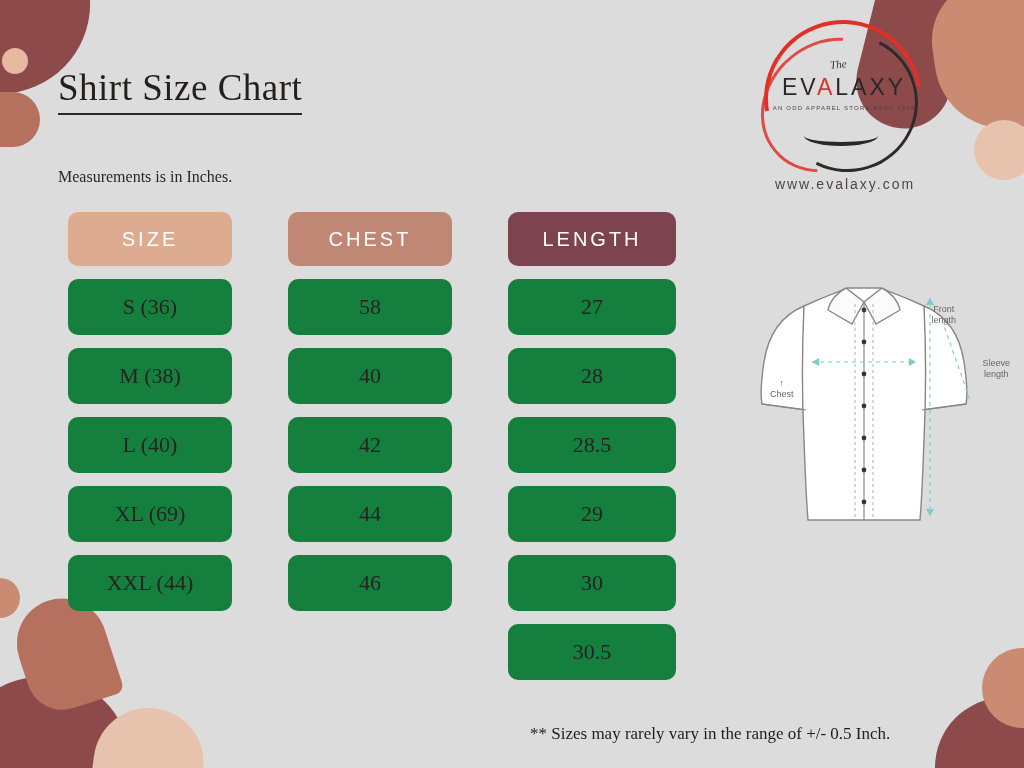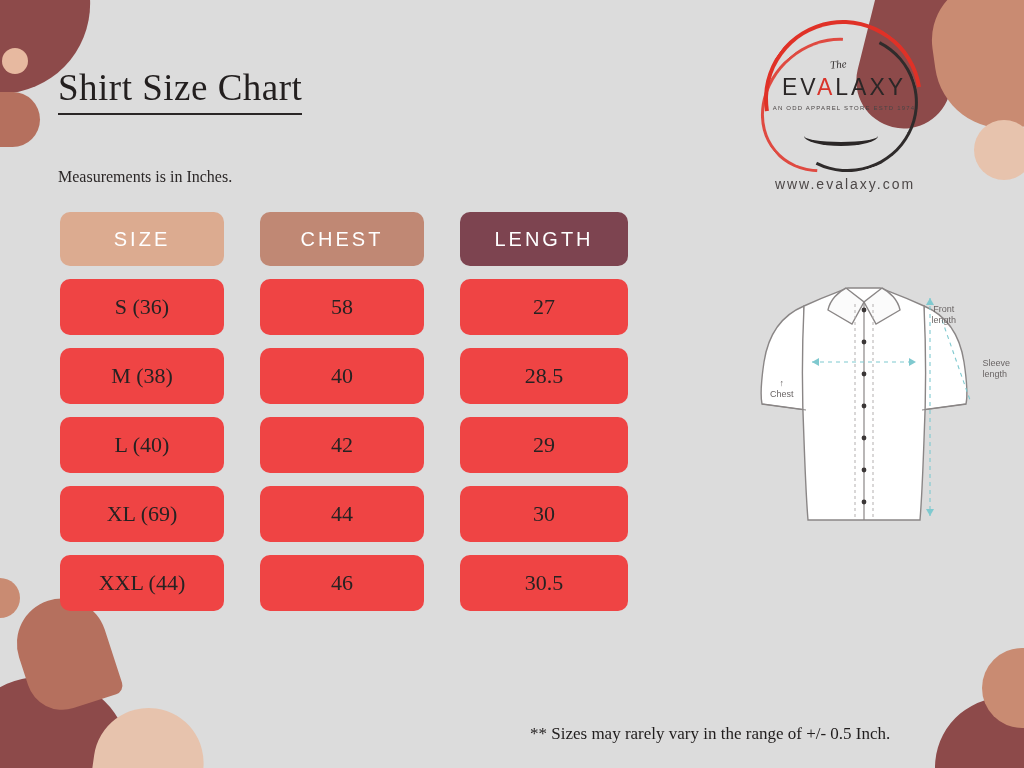--- a/index.html
+++ b/index.html
@@ -207,24 +207,24 @@
     text-align: center;
     font-family: "Liberation Sans", sans-serif;
     font-size: 14px;
     letter-spacing: 2px;
     color: #4d4848;
   }
 
   
   .table {
     position: absolute;
-    left: 60px;
+    left: 68px;
     top: 212px;
     display: flex;
-    gap: 36px;
+    gap: 56px;
   }
   .col { width: 164px; }
   .col.chest { width: 164px; }
   .col.length { width: 168px; }
   .head {
     height: 54px;
     border-radius: 10px;
     display: flex;
     align-items: center;
     justify-content: center;
@@ -232,21 +232,21 @@
     font-family: "Liberation Sans", sans-serif;
     font-size: 20px;
     letter-spacing: 3px;
   }
   .head.size   { background: #dcab90; }
   .head.chest  { background: #c08874; }
   .head.length { background: #7d4450; }
   .cell {
     height: 56px;
     margin-top: 13px;
-    background: #ef4444;
+    background: #15803d;
     border-radius: 10px;
     display: flex;
     align-items: center;
     justify-content: center;
     font-size: 22px;
     color: #262222;
   }
 
   
   .shirt {
@@ -257,21 +257,21 @@
     height: 300px;
   }
   .shirt-label {
     position: absolute;
     font-family: "Liberation Sans", sans-serif;
     font-size: 9px;
     color: #6a6565;
     line-height: 1.25;
   }
   .lbl-front  { right: 38px; top: 46px; text-align: center; }
-  .lbl-sleeve { right: -16px; top: 100px; text-align: left; }
+  .lbl-sleeve { right: -16px; top: 100px; text-align: center; }
   .lbl-chest  { left: 36px; top: 120px; text-align: center; }
 
   
   .note {
     position: absolute;
     left: 530px;
     top: 708px;
     font-size: 17px;
     color: #201d1d;
     margin-top: 16px;
@@ -329,20 +329,21 @@
       <div class="cell">58</div>
       <div class="cell">40</div>
       <div class="cell">42</div>
       <div class="cell">44</div>
       <div class="cell">46</div>
     </div>
 
     <div class="col length">
       <div class="head length">LENGTH</div>
       <div class="cell">27</div>
+      <div class="cell">28</div>
       <div class="cell">28.5</div>
       <div class="cell">29</div>
       <div class="cell">30</div>
       <div class="cell">30.5</div>
     </div>
 
   </div>
 
   <div class="shirt">
     <svg width="260" height="300" viewBox="0 0 260 300">

